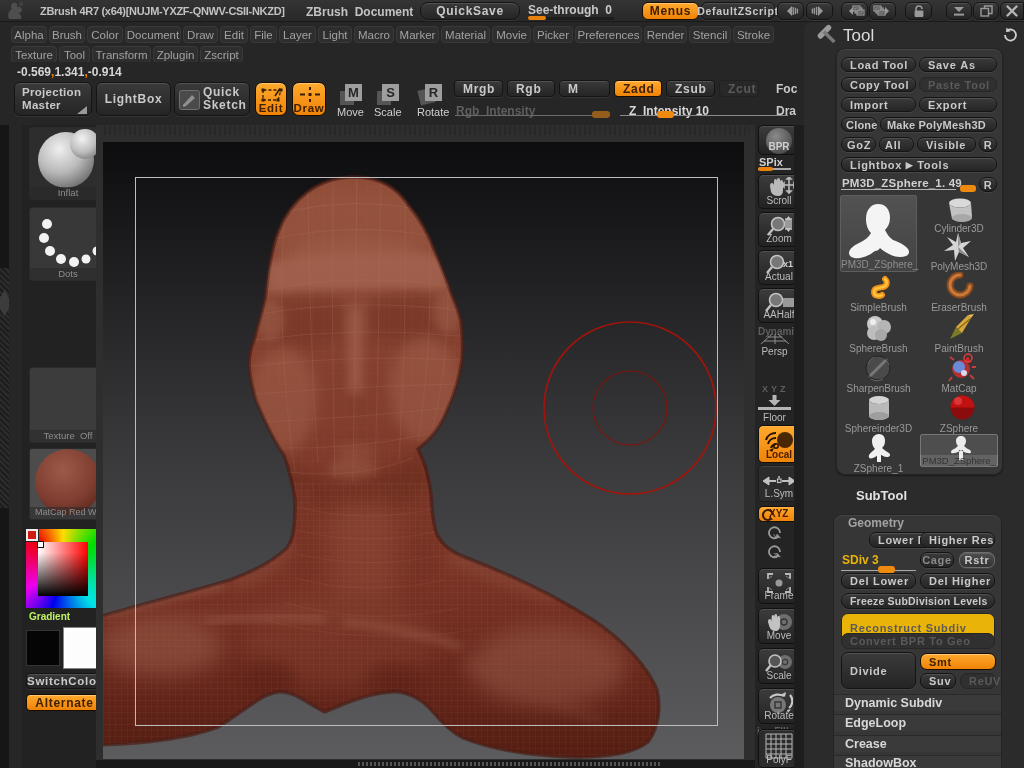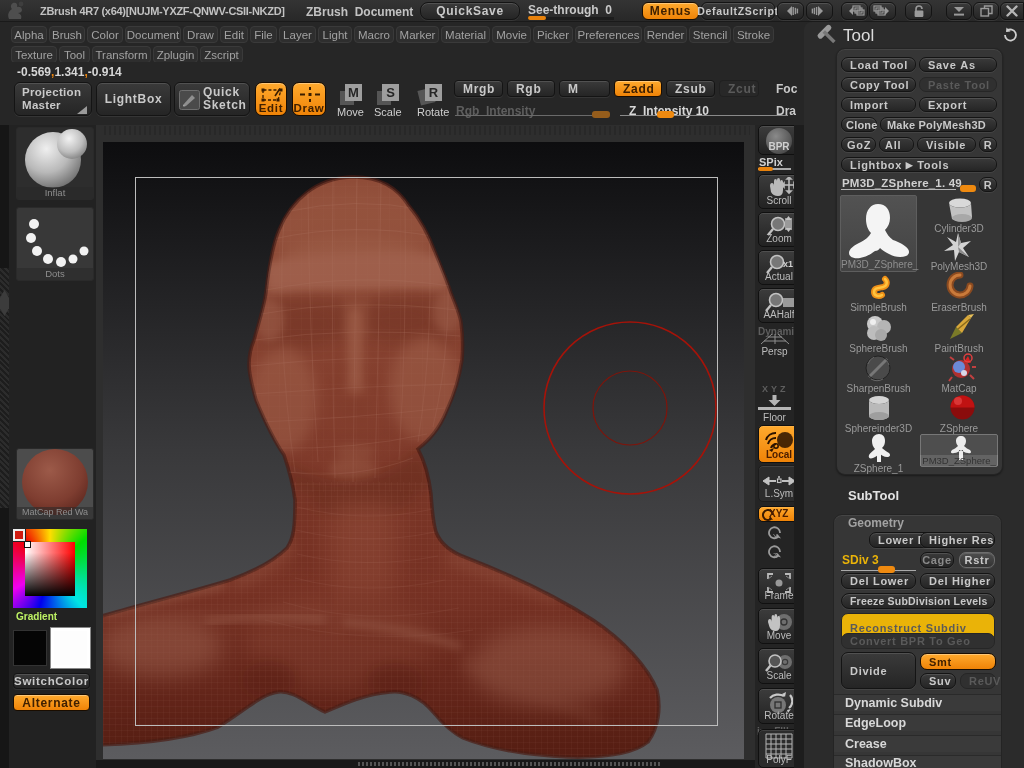--- a/index.html
+++ b/index.html
@@ -206,39 +206,42 @@
     <div class="abs" style="left:620px;top:53px;width:168px;height:1px;background:#8a8a8a;"></div>
     <div class="abs" style="left:657px;top:49px;width:17px;height:7px;background:#ef8a10;border-radius:3px;"></div>
     <div class="lbl" style="left:776px;top:42px;font-size:12px;">Dra</div>
   </div>
 
   <div class="abs" style="left:0;top:125px;width:9px;height:643px;background:#161616;">
     <div class="abs" style="left:0;top:143px;width:9px;height:240px;background:repeating-linear-gradient(45deg,#2c2c2c 0 2px,#1d1d1d 2px 4px);"></div>
     <div class="abs" style="left:0;top:165px;width:9px;height:26px;background:#3c3c3c;clip-path:polygon(50% 0,100% 30%,100% 70%,50% 100%,0 70%,0 30%);"></div>
   </div>
 
-  <div class="abs" id="leftshelf" style="left:9px;top:125px;width:87px;height:643px;background:#222;">
+  <div class="abs" id="leftshelf" style="left:22px;top:125px;width:87px;height:643px;background:#222;">
     <div class="thumb" style="left:7px;top:2px;height:73px;background:#2d2d2d;">
       <div class="abs" style="left:8px;top:4px;width:56px;height:56px;border-radius:50%;background:radial-gradient(circle at 38% 30%, #efefef, #b9b9b9 45%, #6e6e6e 80%, #4a4a4a);"></div>
       <div class="abs" style="left:40px;top:1px;width:30px;height:30px;border-radius:50%;background:radial-gradient(circle at 40% 32%, #f2f2f2, #bdbdbd 50%, #787878 85%);"></div>
       <div class="cap">Inflat</div>
     </div>
     <div class="thumb" style="left:7px;top:82px;height:74px;background:#383838;">
       <svg width="78" height="74">
           <g fill="#f2f2f2">
             <circle cx="17" cy="16" r="5"></circle>
             <circle cx="14" cy="30" r="5"></circle>
             <circle cx="20" cy="43" r="5"></circle>
             <circle cx="31" cy="51" r="5"></circle>
             <circle cx="44" cy="54" r="5"></circle>
             <circle cx="56" cy="51" r="4.5"></circle>
             <circle cx="67" cy="43" r="4.5"></circle>
           </g>
         </svg>
       <div class="cap">Dots</div>
+    </div>
+    <div class="thumb" style="left:7px;top:242px;height:76px;background:#3c3c3c;">
+      <div class="cap">Texture&nbsp; Off</div>
     </div>
     <div class="thumb" style="left:7px;top:323px;height:72px;background:#4c4c4c;">
       <div class="abs" style="left:5px;top:0px;width:66px;height:66px;border-radius:50%;background:radial-gradient(circle at 42% 32%, #9c5a49, #7e3d30 55%, #56221a 90%);"></div>
       <div class="cap" style="font-size:9px;">MatCap&nbsp;Red&nbsp;Wa</div>
     </div>
     <div class="abs" style="left:4px;top:404px;width:74px;height:79px;background:conic-gradient(from 0deg at 50% 50%, #ffdd00 0deg, #00dd00 50deg, #00e5e5 140deg, #0000ee 195deg, #ee00ee 240deg, #ee0000 318deg, #ffdd00 360deg);">
       <div class="abs" style="left:12px;top:13px;width:50px;height:54px;background:linear-gradient(to top, #000, rgba(0,0,0,0) 80%), linear-gradient(to right, #fff, #f00);"></div>
       <div class="abs" style="left:11px;top:12px;width:7px;height:7px;border:1.5px solid #111;background:#fff;"></div>
       <div class="abs" style="left:0px;top:0px;width:12px;height:12px;background:#cf1b10;border:2px solid #eee;outline:1px solid #222;"></div>
     </div>
@@ -687,21 +690,21 @@
         <path d="M13 1 C17 1 19 4 19 8 C19 11 18 13 16 15 C18 17 20 18 23 20 C25 22 24 24 21 24 C18 24 15 22 13 20 C12 22 10 24 7 25 C4 26 2 25 3 22 C4 20 7 18 9 16 C7 14 6 11 6 8 C6 4 9 1 13 1 Z" fill="#efefef"></path>
         <path d="M13 20 L13 29" stroke="#efefef" stroke-width="4"></path>
       </svg>
     <div class="cell-lab" style="left:36px;top:441px;width:77px;">ZSphere_1</div>
     <div class="abs" style="left:116px;top:412px;width:78px;height:33px;background:#4e4e4e;border:1px solid #777;border-radius:2px;"></div>
     <svg class="abs" style="left:144px;top:413px" width="26" height="26" viewBox="0 0 26 26">
         <path d="M13 1 C16 1 18 3 18 6 C18 8 17 10 16 11 C18 13 20 14 22 15 C24 17 23 19 20 18 C17 18 15 16 13 15 C11 16 9 18 6 18 C3 19 2 17 4 15 C6 14 8 13 10 11 C9 10 8 8 8 6 C8 3 10 1 13 1 Z M11 15 L11 25 L15 25 L15 15 Z" fill="#ececec"></path>
       </svg>
     <div class="cell-lab" style="left:116px;top:433px;width:78px;color:#333;font-size:9.5px;background:rgba(255,255,255,.12);">PM3D_ZSphere_</div>
 
-    <div class="lbl" style="left:44px;top:466px;font-size:13px;color:#e2e2e2;">SubTool</div>
+    <div class="lbl" style="left:52px;top:466px;font-size:13px;color:#e2e2e2;">SubTool</div>
 
     <div class="abs" style="left:29px;top:492px;width:169px;height:254px;background:#363636;border-radius:9px 9px 0 0;border:1px solid #242424;box-shadow:inset 0 1px 0 rgba(255,255,255,.08);"></div>
     <div class="lbl" style="left:44px;top:494px;font-size:12px;color:#a2a2a2;">Geometry</div>
     <div class="btn" style="left:37px;top:510px;width:75px;height:16px;margin-left:28px;">Lower&nbsp;Res</div>
     <div class="btn" style="left:116px;top:510px;width:75px;height:16px;">Higher&nbsp;Res</div>
     <div class="lbl" style="left:38px;top:531px;font-size:12px;color:#eab308;">SDiv&nbsp;3</div>
     <div class="abs" style="left:37px;top:548px;width:75px;height:1px;background:#aaa;"></div>
     <div class="abs" style="left:74px;top:544px;width:17px;height:7px;background:#ef8a10;border-radius:3px;"></div>
     <div class="btn c dim" style="left:116px;top:530px;width:34px;height:16px;color:#8a8a8a;">Cage</div>
     <div class="btn c" style="left:155px;top:530px;width:36px;height:16px;background:linear-gradient(#4e4e4e,#333);border-color:#6e6e6e;">Rstr</div>

